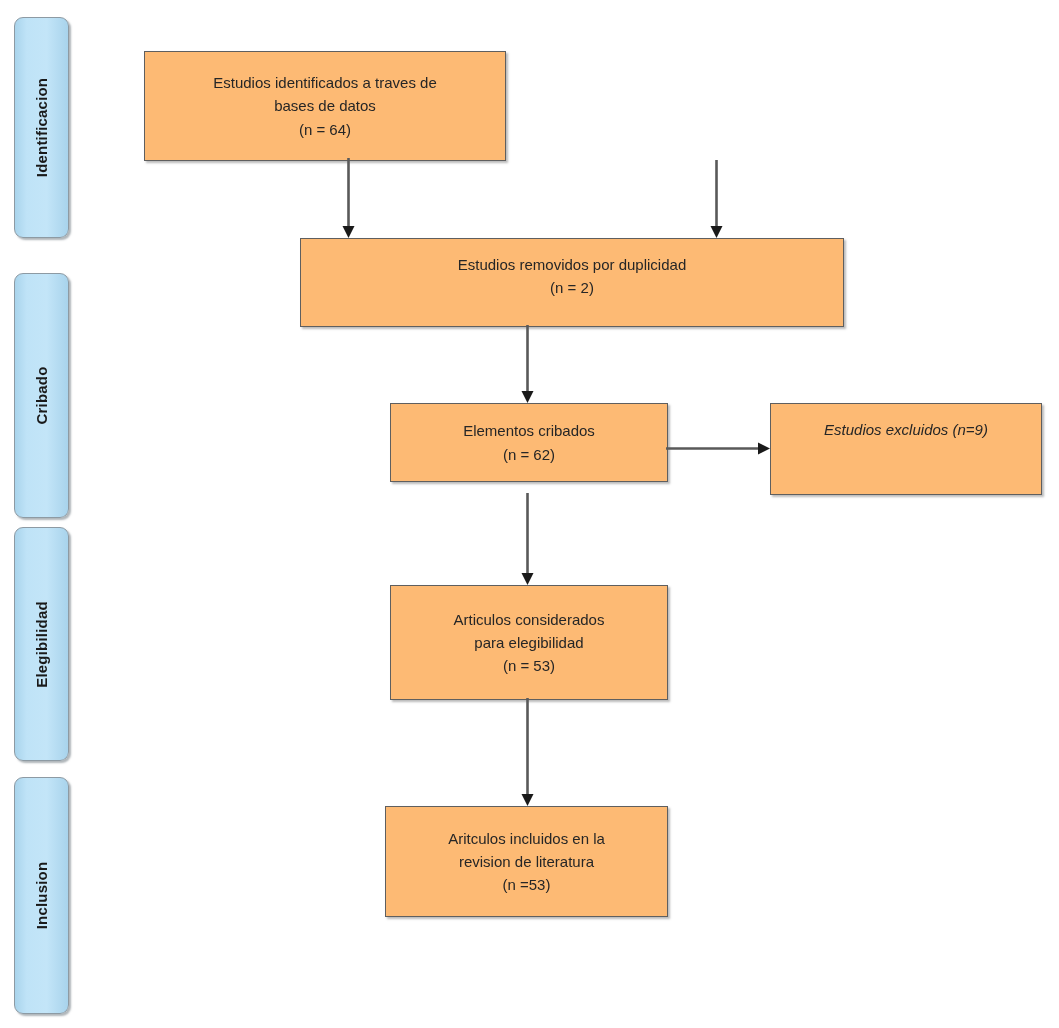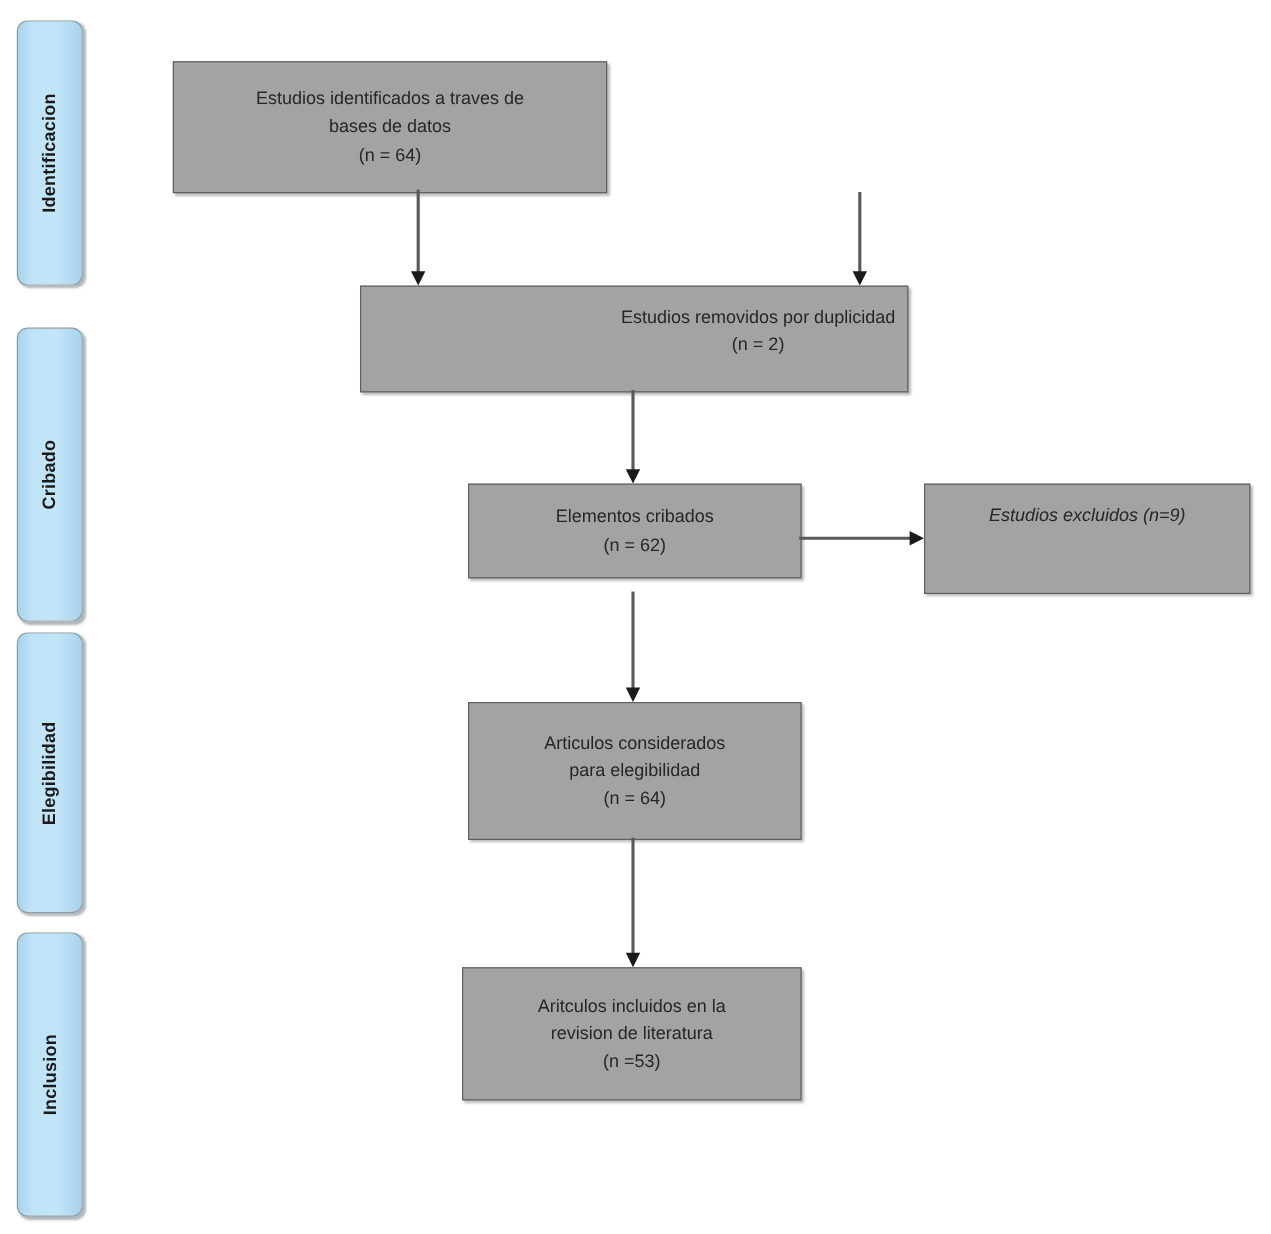--- a/index.html
+++ b/index.html
@@ -37,21 +37,21 @@
     font-weight: bold;
     color: #1a1a1a;
     letter-spacing: 0.2px;
     font-family: "Liberation Sans", sans-serif;
   }
 
   
   .flow-box {
     position: absolute;
     box-sizing: border-box;
-    background: #a3a3a3;
+    background: #fdba74;
     border: 1px solid #5f5f5f;
     box-shadow: 2px 2px 2px rgba(150,150,150,0.65);
     display: flex;
     align-items: center;
     justify-content: center;
     text-align: center;
     padding: 4px 10px;
   }
   .flow-box .box-text {
     font-size: 15px;
@@ -95,38 +95,38 @@
     <span class="stage-label">Inclusion</span>
   </div>
 
   <div class="flow-box" style="left:144px; top:51px; width:362px; height:110px;">
     <span class="box-text">Estudios identificados a traves de
 bases de datos
 (n = 64)</span>
   </div>
 
 
-  <div class="flow-box pad-top" style="left:300px; top:238px; width:457px; height:89px;justify-content:flex-end;">
+  <div class="flow-box pad-top" style="left:300px; top:238px; width:544px; height:89px;">
     <span class="box-text">Estudios removidos por duplicidad
 (n = 2)</span>
   </div>
 
   <div class="flow-box" style="left:390px; top:403px; width:278px; height:79px;">
     <span class="box-text">Elementos cribados
 (n = 62)</span>
   </div>
 
   <div class="flow-box pad-top" style="left:770px; top:403px; width:272px; height:92px;font-style:italic;">
     <span class="box-text">Estudios excluidos (n=9)</span>
   </div>
 
   <div class="flow-box" style="left:390px; top:585px; width:278px; height:115px;">
     <span class="box-text">Articulos considerados
 para elegibilidad
-(n = 64)</span>
+(n = 53)</span>
   </div>
 
   <div class="flow-box" style="left:385px; top:806px; width:283px; height:111px;">
     <span class="box-text">Aritculos incluidos en la
 revision de literatura
 (n =53)</span>
   </div>
 
   <div class="connector" style="left:340px; top:158px; width:20px; height:84px;">
     <svg width="20" height="84" viewBox="0 0 20 84">

